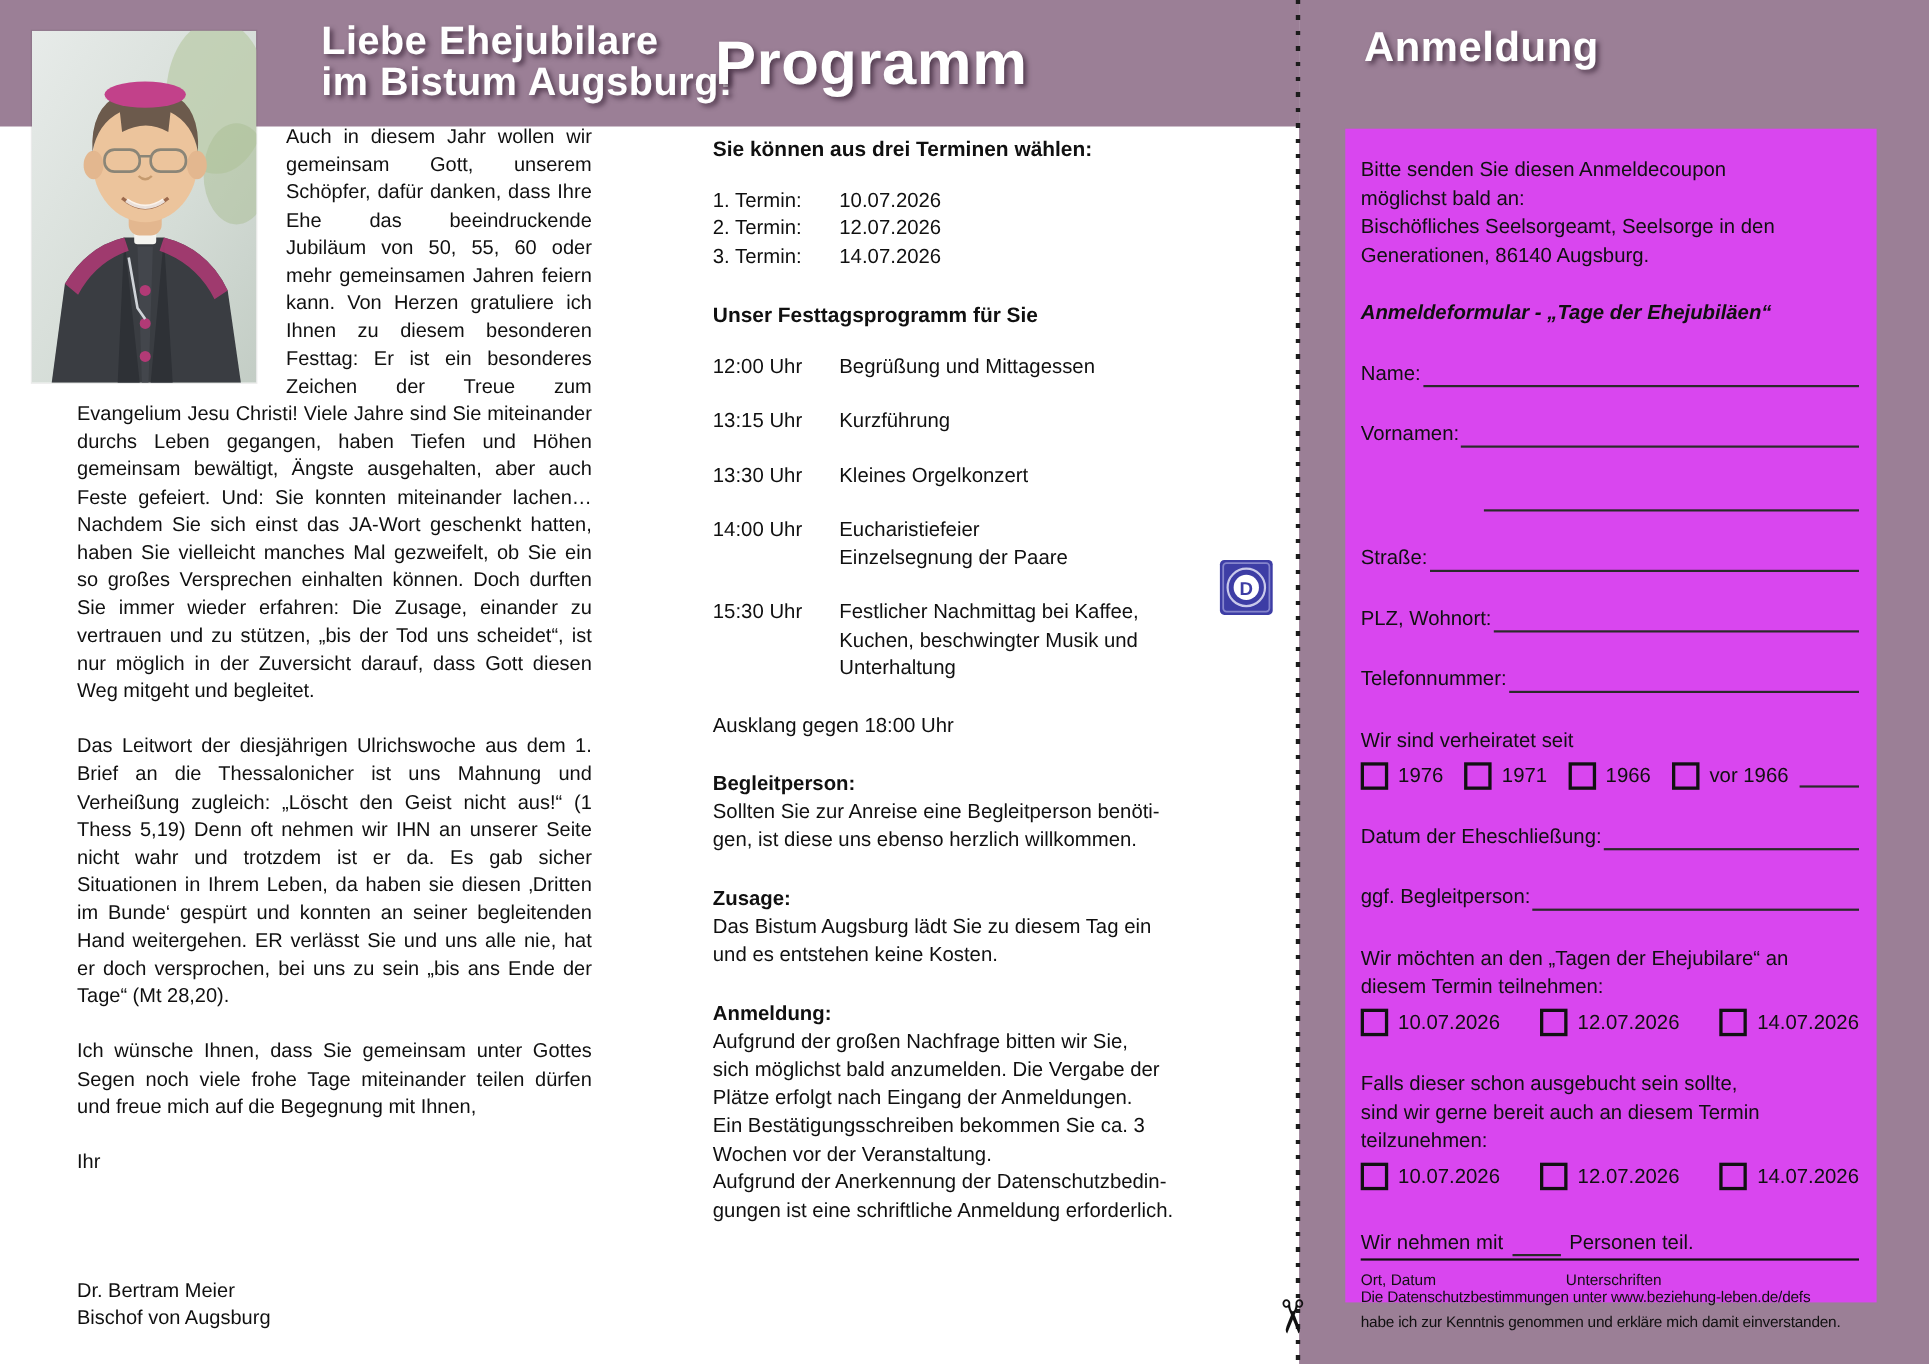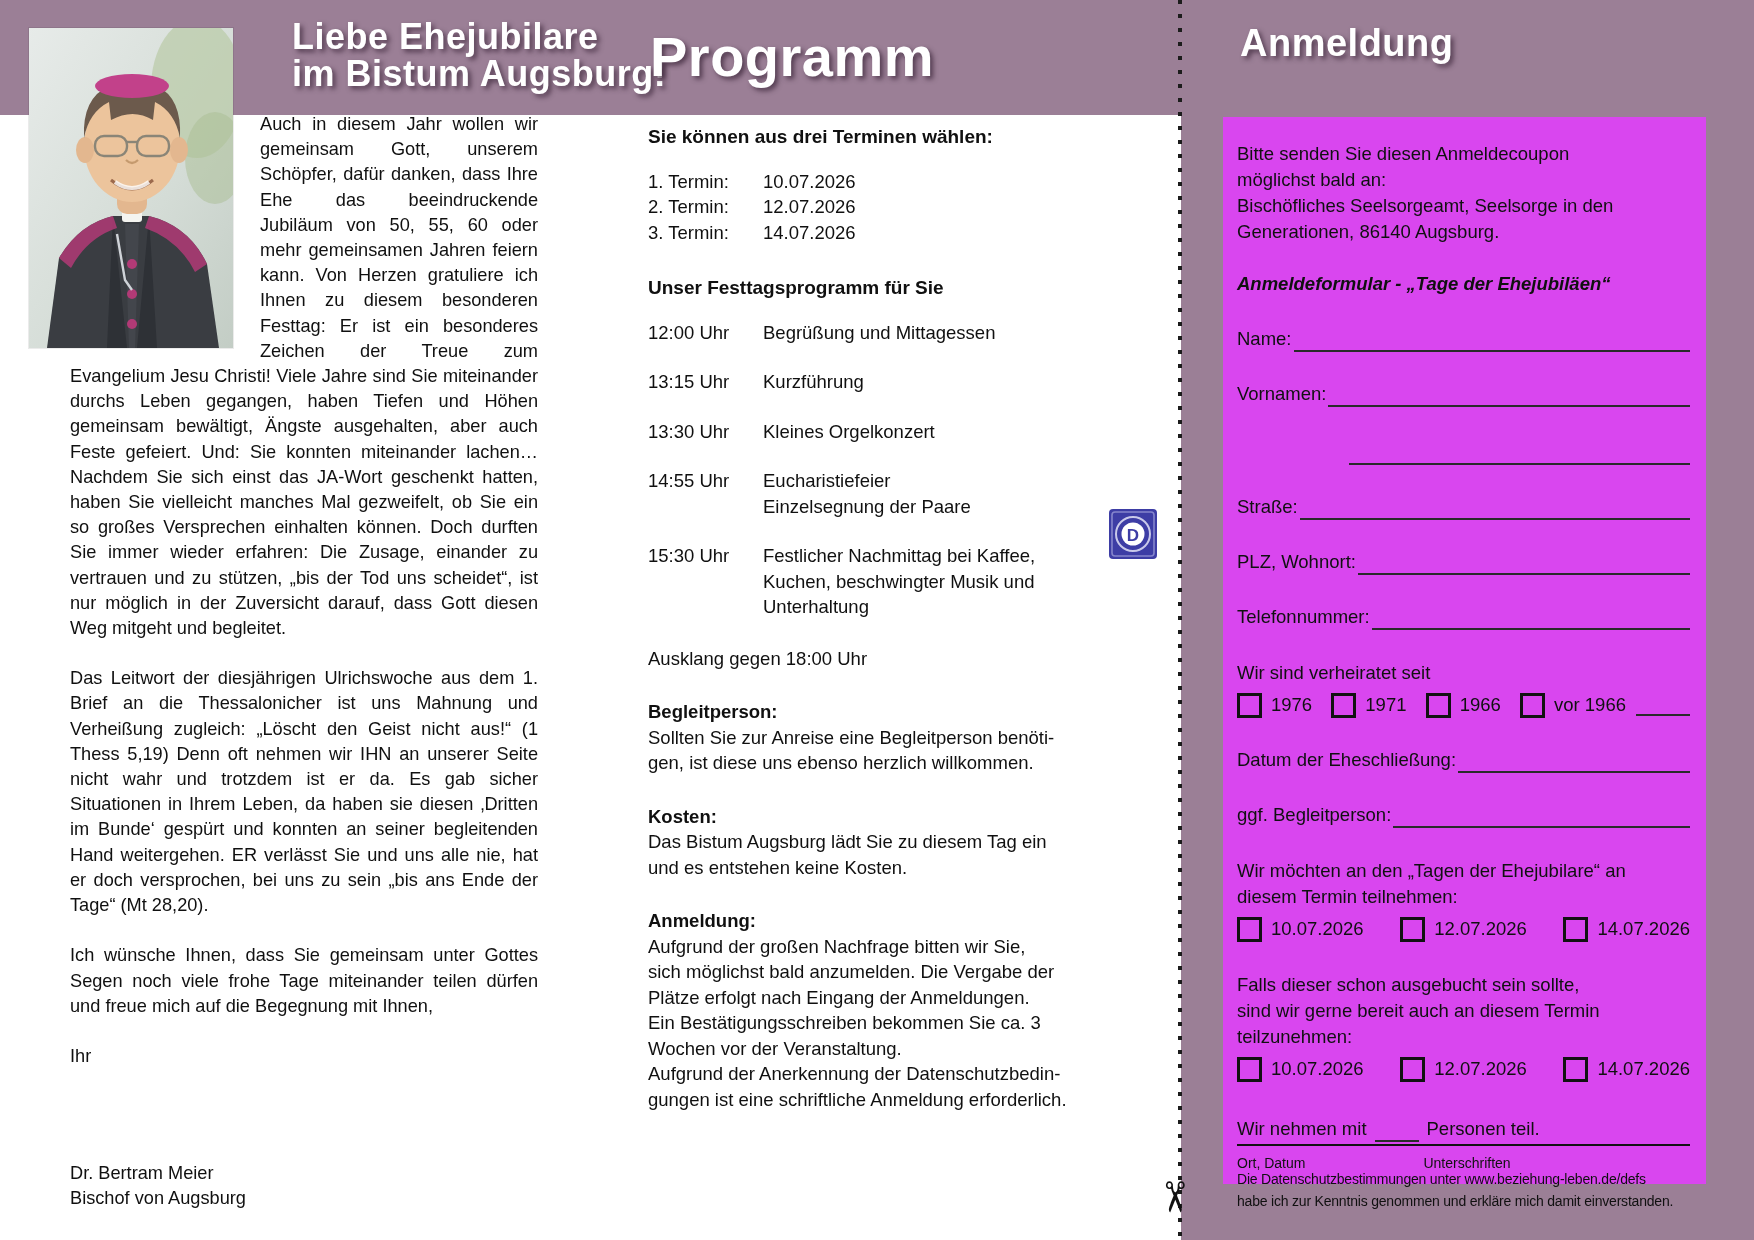--- a/index.html
+++ b/index.html
@@ -163,41 +163,41 @@
       </div>
       <div class="srow">
         <span class="stime">13:15 Uhr</span>
         <span class="sact">Kurzführung</span>
       </div>
       <div class="srow">
         <span class="stime">13:30 Uhr</span>
         <span class="sact">Kleines Orgelkonzert</span>
       </div>
       <div class="srow">
-        <span class="stime">14:55 Uhr</span>
+        <span class="stime">14:00 Uhr</span>
         <span class="sact">Eucharistiefeier
 Einzelsegnung der Paare</span>
       </div>
       <div class="srow">
         <span class="stime">15:30 Uhr</span>
         <span class="sact">Festlicher Nachmittag bei Kaffee,
 Kuchen, beschwingter Musik und
 Unterhaltung</span>
       </div>
     </div>
 
     <div class="ausklang">Ausklang gegen 18:00 Uhr</div>
 
     <div class="section">
       <div class="bold">Begleitperson:</div>
       <div class="sec-text">Sollten Sie zur Anreise eine Begleitperson benöti-
 gen, ist diese uns ebenso herzlich willkommen.</div>
     </div>
     <div class="section">
-      <div class="bold">Kosten:</div>
+      <div class="bold">Zusage:</div>
       <div class="sec-text">Das Bistum Augsburg lädt Sie zu diesem Tag ein
 und es entstehen keine Kosten.</div>
     </div>
     <div class="section">
       <div class="bold">Anmeldung:</div>
       <div class="sec-text">Aufgrund der großen Nachfrage bitten wir Sie,
 sich möglichst bald anzumelden. Die Vergabe der
 Plätze erfolgt nach Eingang der Anmeldungen.
 Ein Bestätigungsschreiben bekommen Sie ca. 3
 Wochen vor der Veranstaltung.

